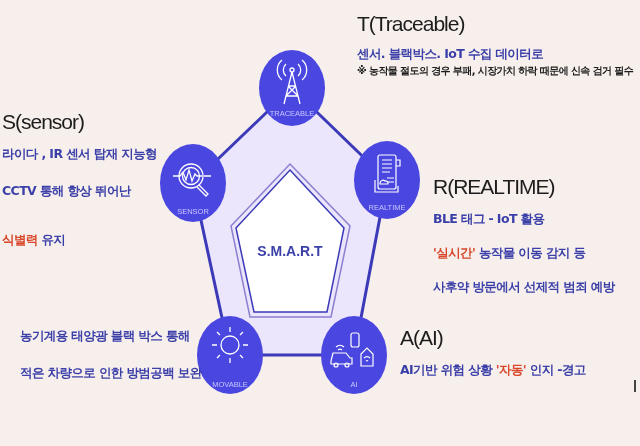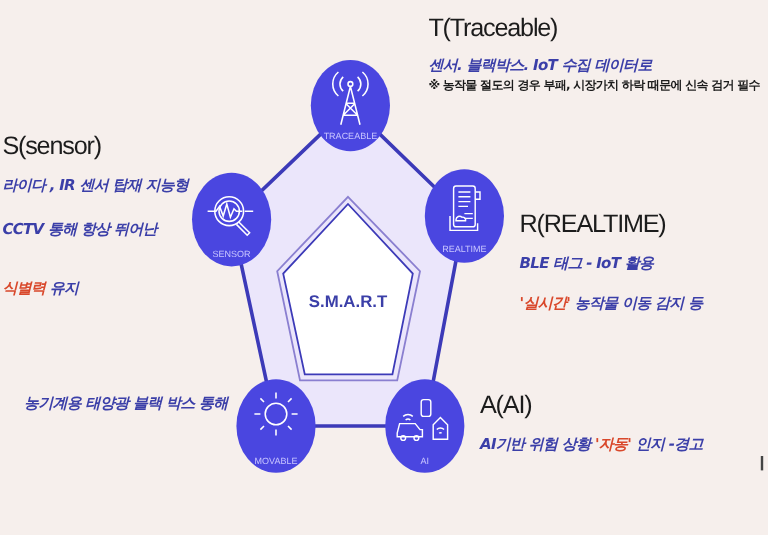--- a/index.html
+++ b/index.html
@@ -1,21 +1,21 @@
 <!DOCTYPE html>
 <html><head>
 <meta charset="utf-8">
 <style>
   html, body { margin:0; padding:0; }
   body { width:640px; height:446px; background:#f6efec; position:relative; overflow:hidden;
          font-family:"DejaVu Sans", sans-serif; }
   .diagram { position:absolute; left:0; top:0; width:640px; height:446px; }
   .block { position:absolute; }
   .title { font-family:"Liberation Sans", sans-serif; font-size:21px; color:#1c1c1c; letter-spacing:-1px; line-height:24px; white-space:nowrap; }
-  .line { font-size:12.5px; font-weight:bold; color:#3b3fa8; white-space:nowrap; letter-spacing:-0.6px; line-height:16px;font-style:italic; }
+  .line { font-size:12.5px; font-weight:bold; color:#3b3fa8; white-space:nowrap; letter-spacing:-0.6px; line-height:16px; }
   .hl { color:#d9482b; }
   .note { font-size:10px; font-weight:bold; color:#1c1c1c; white-space:nowrap; letter-spacing:-0.6px; }
   .edge-mark { position:absolute; left:634px; top:380px; width:2px; height:12px; background:#444; }
 </style>
 </head>
 <body>
 
 <svg class="diagram" viewBox="0 0 640 446" xmlns="http://www.w3.org/2000/svg">
 
   <polygon points="292,88 387,180 354,355 230,355 193,183" fill="#ebe6fb" stroke="#3c3ab8" stroke-width="3"></polygon>
@@ -98,24 +98,26 @@
     <span class="hl">식별력</span><span> 유지</span>
   </div>
 </div>
 
 <div class="block" style="left:433px; top:175px;">
   <div class="title">R(REALTIME)</div>
   <div class="line" style="margin-top:12px;">BLE 태그 - IoT 활용</div>
   <div class="line" style="margin-top:18px;">
     <span class="hl">'실시간'</span><span> 농작물  이동  감지 등</span>
   </div>
+  <div class="line" style="margin-top:18px;">사후약 방문에서 선제적 범죄 예방</div>
 </div>
 
 <div class="block" style="left:20px; top:315px;">
   <div class="line" style="margin-top:13px;">농기계용 태양광 블랙 박스 통해</div>
+  <div class="line" style="margin-top:21px;">적은 차량으로 인한 방범공백 보완</div>
 </div>
 
 <div class="block" style="left:400px; top:326px;">
   <div class="title">A(AI)</div>
   <div class="line" style="margin-top:12px;">
     <span>AI기반 위험 상황 </span><span class="hl">'자동'</span><span> 인지 -경고</span>
   </div>
 </div>
 
 <div class="edge-mark"></div>

